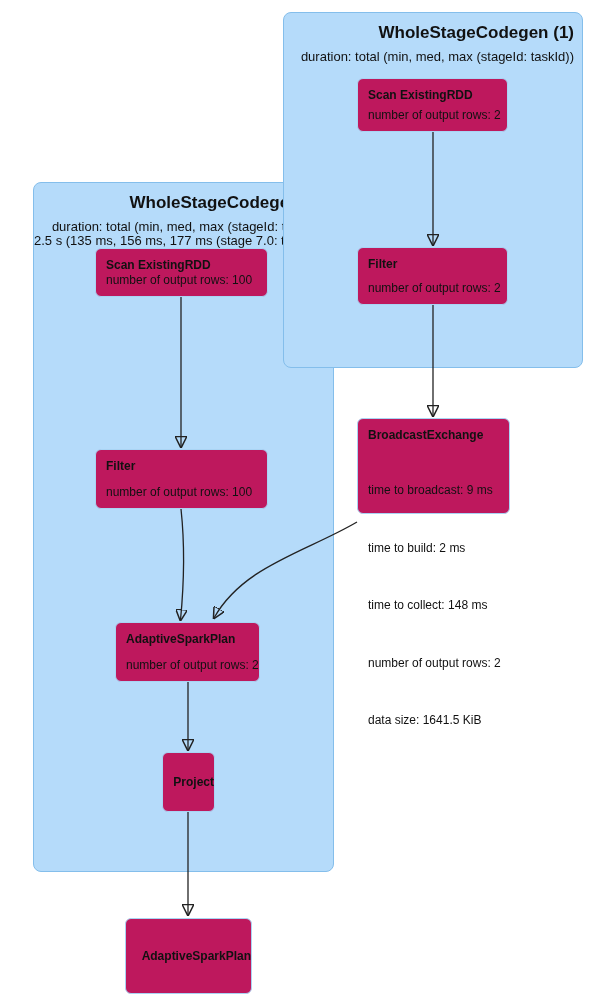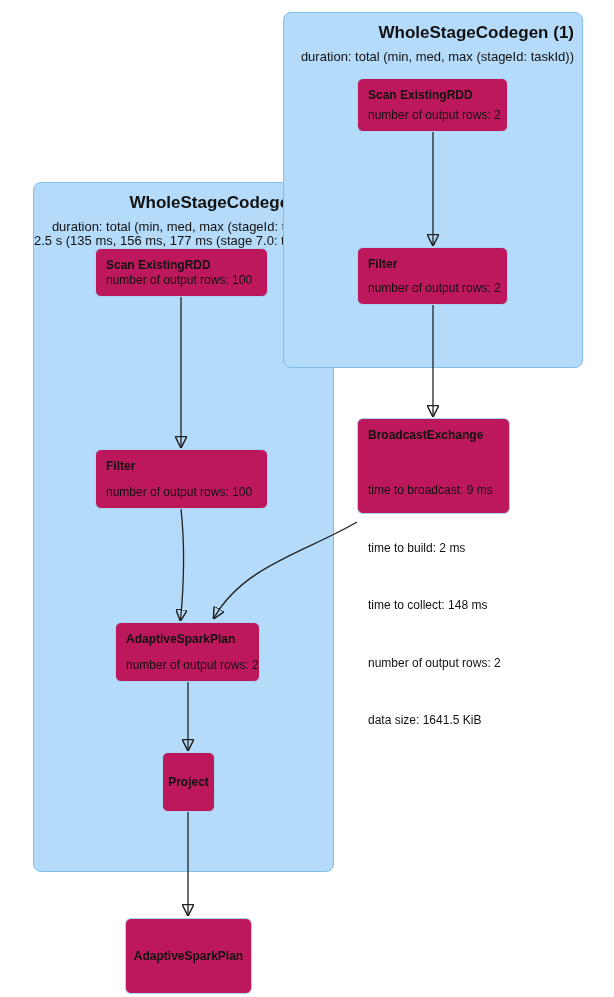--- a/index.html
+++ b/index.html
@@ -54,21 +54,21 @@
     flex-direction: column;
     justify-content: space-between;
     padding: 9px 10px;
   }
   .metric-node .metric { white-space: nowrap; }
   .metrics { display: flex; flex-direction: column; }
   .metrics .metric { line-height: 17.5px; margin-top: 40px; }
   .center-node {
     display: flex;
     align-items: center;
-    justify-content: center;
+    justify-content: flex-end;
     font-weight: bold;
   }
 
   #node-scan1     { left: 357px; top: 78px;  width: 151px; height: 54px; }
   #node-filter1   { left: 357px; top: 247px; width: 151px; height: 58px; }
   #node-bexchange { left: 357px; top: 418px; width: 153px; height: 96px; }
   #node-scan2     { left: 95px;  top: 248px; width: 173px; height: 49px; }
   #node-filter2   { left: 95px;  top: 449px; width: 173px; height: 60px; }
   #node-bhj       { left: 115px; top: 622px; width: 145px; height: 60px; }
   #node-project   { left: 162px; top: 752px; width: 53px;  height: 60px; }

